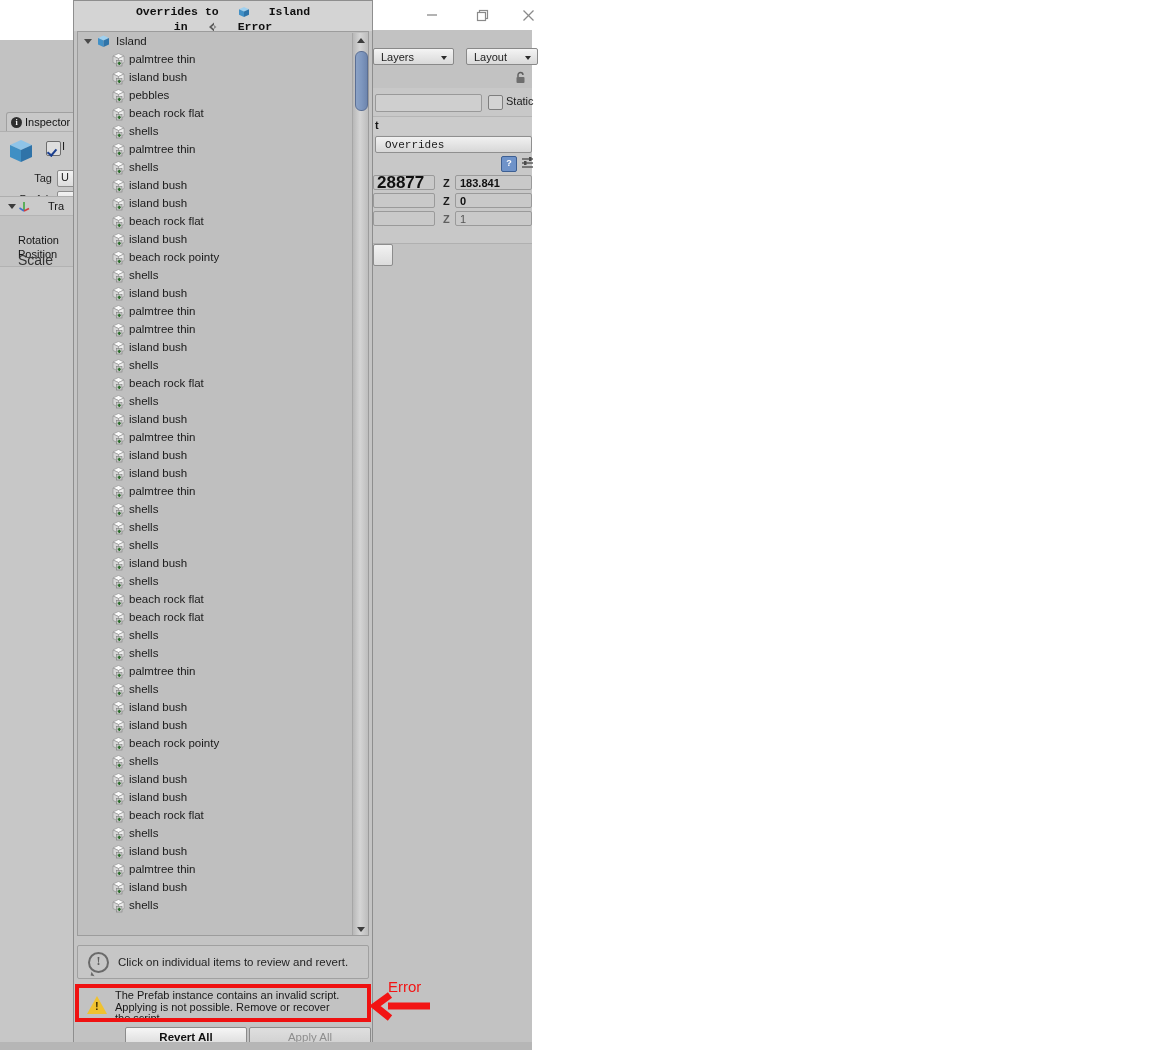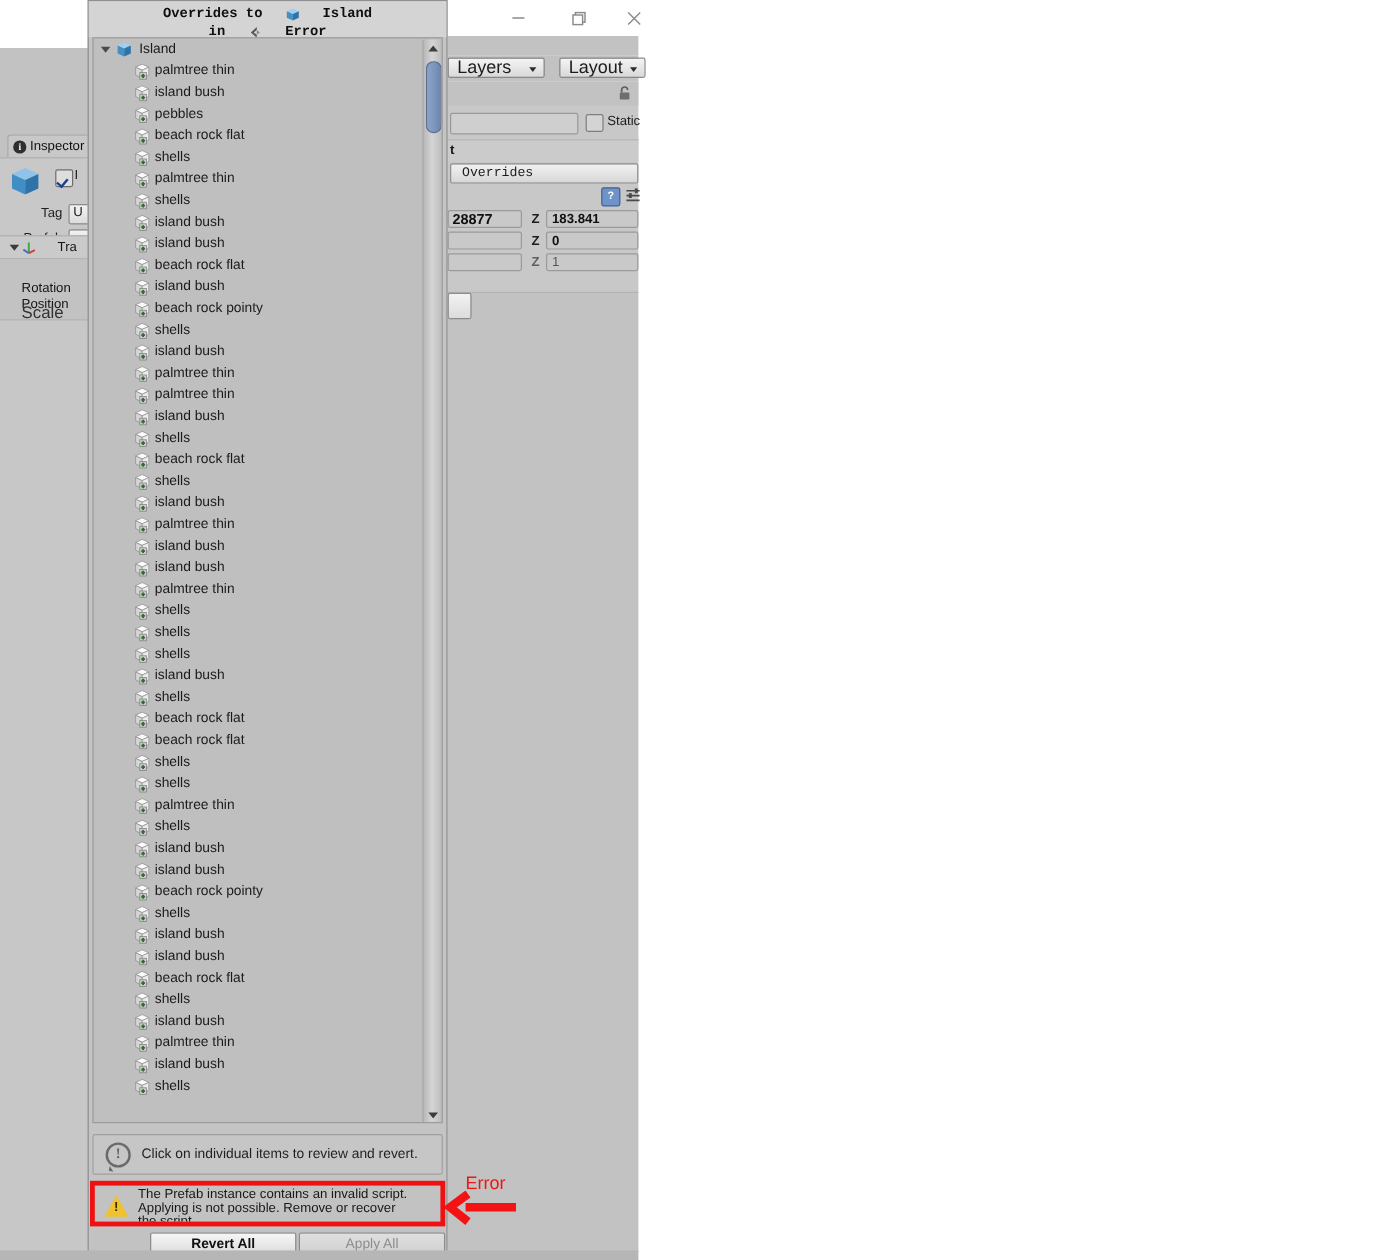--- a/index.html
+++ b/index.html
@@ -39,21 +39,21 @@
     position: absolute;
     left: 373px; top: 46px; width: 159px; height: 22px;
     background: #c2c2c2;
   }
   .tb-dropdown {
     position: absolute;
     height: 17px;
     background: linear-gradient(#f4f4f4, #d9d9d9);
     border: 1px solid #898989;
     border-radius: 2px;
-    font-size: 15px;
+    font-size: 11px;
     color: #1c1c1c;
     display: flex; align-items: center;
     padding-left: 7px;
     box-sizing: border-box;
     text-align: right;
   }
   .tb-dropdown .caret {
     position: absolute;
     right: 6px; top: 7px;
     width: 0; height: 0;
@@ -225,21 +225,21 @@
   }
   .vec-row {
     position: absolute;
     left: 0; width: 159px; height: 18px;
   }
   .vec-xfield {
     position: absolute; left: 0; top: 1px; width: 62px; height: 15px;
     background: #c9c9c9;
     border: 1px solid #9a9a9a;
     border-radius: 2px;
-    font-size: 12px; font-weight: bold; color: #101010;
+    font-size: 17px; font-weight: bold; color: #101010;
     display: flex; align-items: center; padding-left: 3px;
     box-sizing: border-box;
   }
   .vec-zlabel {
     position: absolute; left: 70px; top: 3px;
     font-size: 11px; font-weight: bold; color: #1b1b1b;
   }
   .vec-zfield {
     position: absolute; left: 82px; top: 1px; width: 77px; height: 15px;
     background: #c9c9c9;

